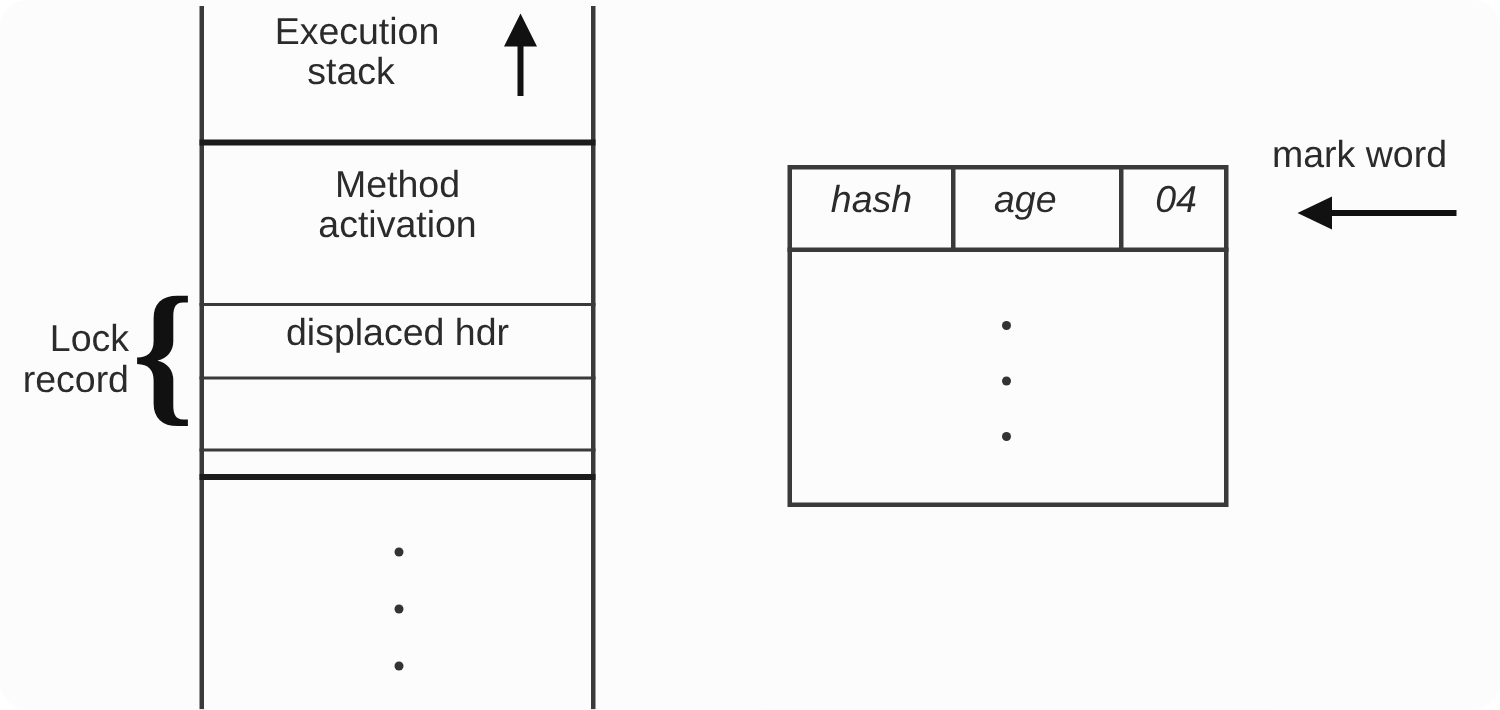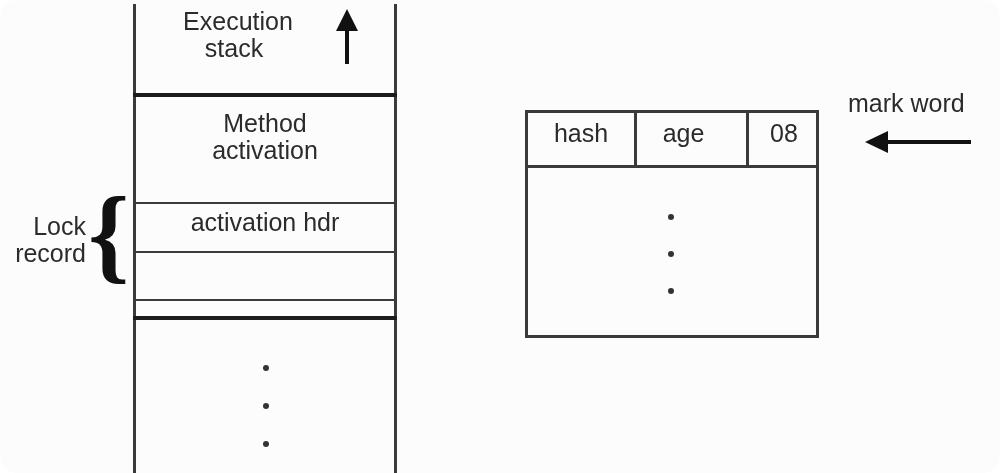--- a/index.html
+++ b/index.html
@@ -158,20 +158,21 @@
     background: #3a3a3a;
   }
   #obj-coldiv-1 { left: 634px; }
   #obj-coldiv-2 { left: 746px; }
 
   .obj-cell {
     position: absolute;
     top: 119px;
     font-size: 25px;
     text-align: center;
+    font-style: italic;
   }
   #obj-cell-hash { left: 528px; width: 106px; }
   #obj-cell-age  { left: 637px; width: 93px; }
   #obj-cell-bits { left: 749px; width: 70px; }
 
   
   #markword-label {
     left: 848px;
     top: 90px;
     font-size: 25px;
@@ -214,42 +215,42 @@
     <span class="l2">stack</span>
   </div>
   <div id="exec-arrow-head"></div>
   <div id="exec-arrow-shaft"></div>
 
   <div class="txt center" id="method-activation">
     <span class="l1" style="display:block;">Method</span>
     <span class="l2" style="display:block;">activation</span>
   </div>
 
-  <div class="txt center" id="displaced-hdr">activation hdr</div>
+  <div class="txt center" id="displaced-hdr">displaced hdr</div>
 
 
   <div class="vdot" style="left:263px; top:365px;"></div>
   <div class="vdot" style="left:263px; top:403px;"></div>
   <div class="vdot" style="left:263px; top:441px;"></div>
 
   <div id="lock-brace">{</div>
   <div class="txt" id="lock-record-label">
     <span class="l1">Lock</span>
     <span class="l2">record</span>
   </div>
 
 
   <div id="object-box"></div>
   <div id="object-markword-sep"></div>
   <div class="obj-coldiv" id="obj-coldiv-1"></div>
   <div class="obj-coldiv" id="obj-coldiv-2"></div>
 
   <div class="obj-cell" id="obj-cell-hash">hash</div>
   <div class="obj-cell" id="obj-cell-age">age</div>
-  <div class="obj-cell" id="obj-cell-bits">08</div>
+  <div class="obj-cell" id="obj-cell-bits">04</div>
 
   <div class="vdot" style="left:668px; top:214px;"></div>
   <div class="vdot" style="left:668px; top:251px;"></div>
   <div class="vdot" style="left:668px; top:288px;"></div>
 
   <div class="txt" id="markword-label">mark word</div>
   <div id="markword-arrow-head"></div>
   <div id="markword-arrow-shaft"></div>
 
 </div>

